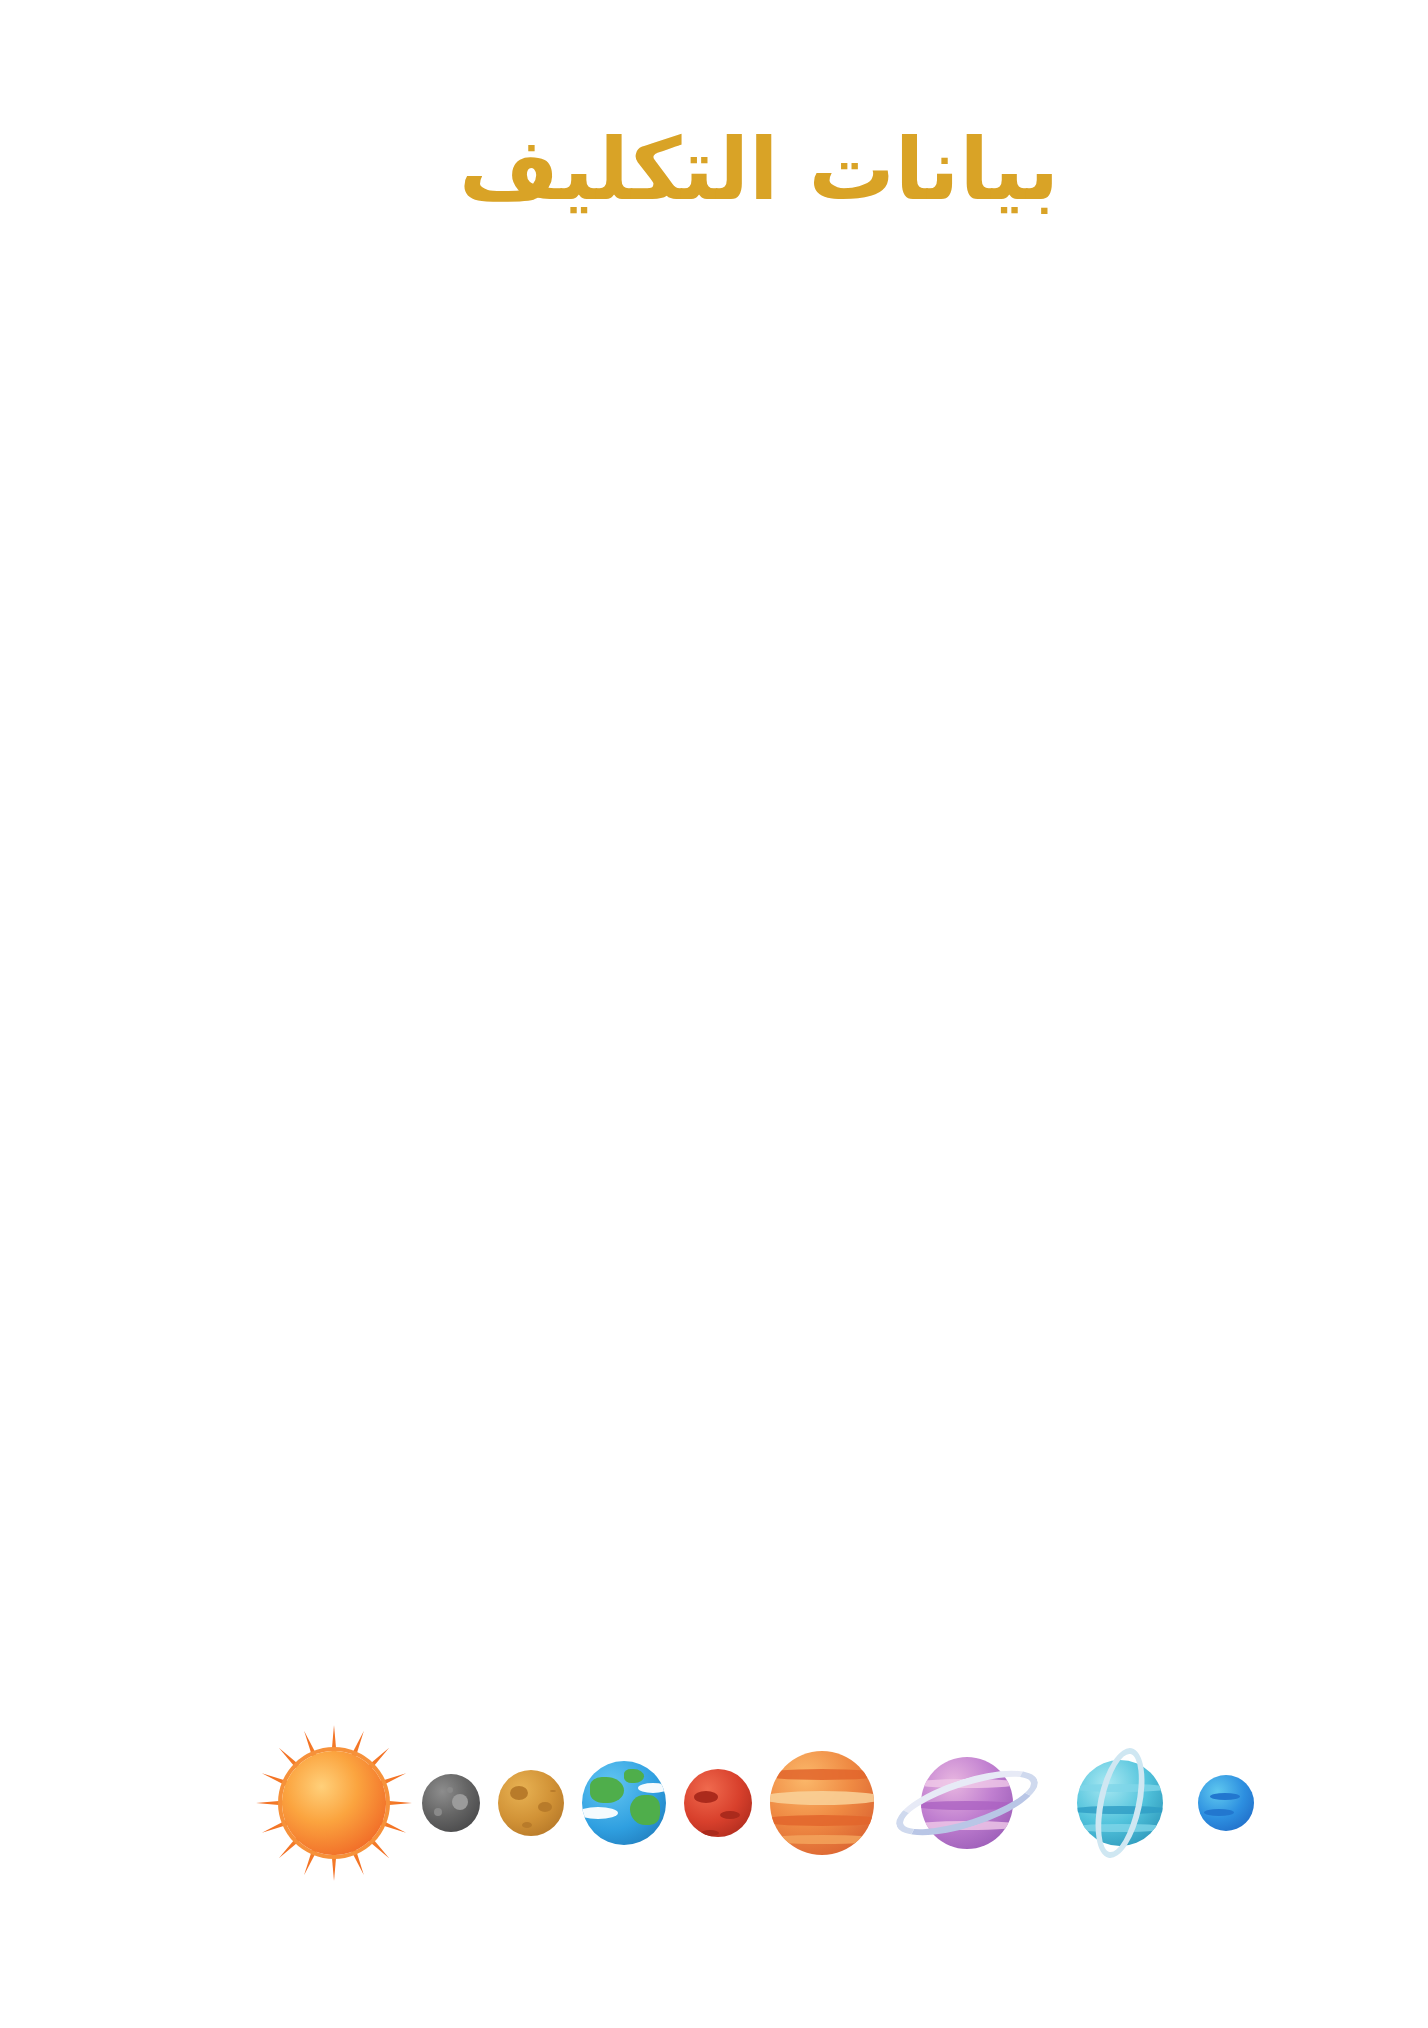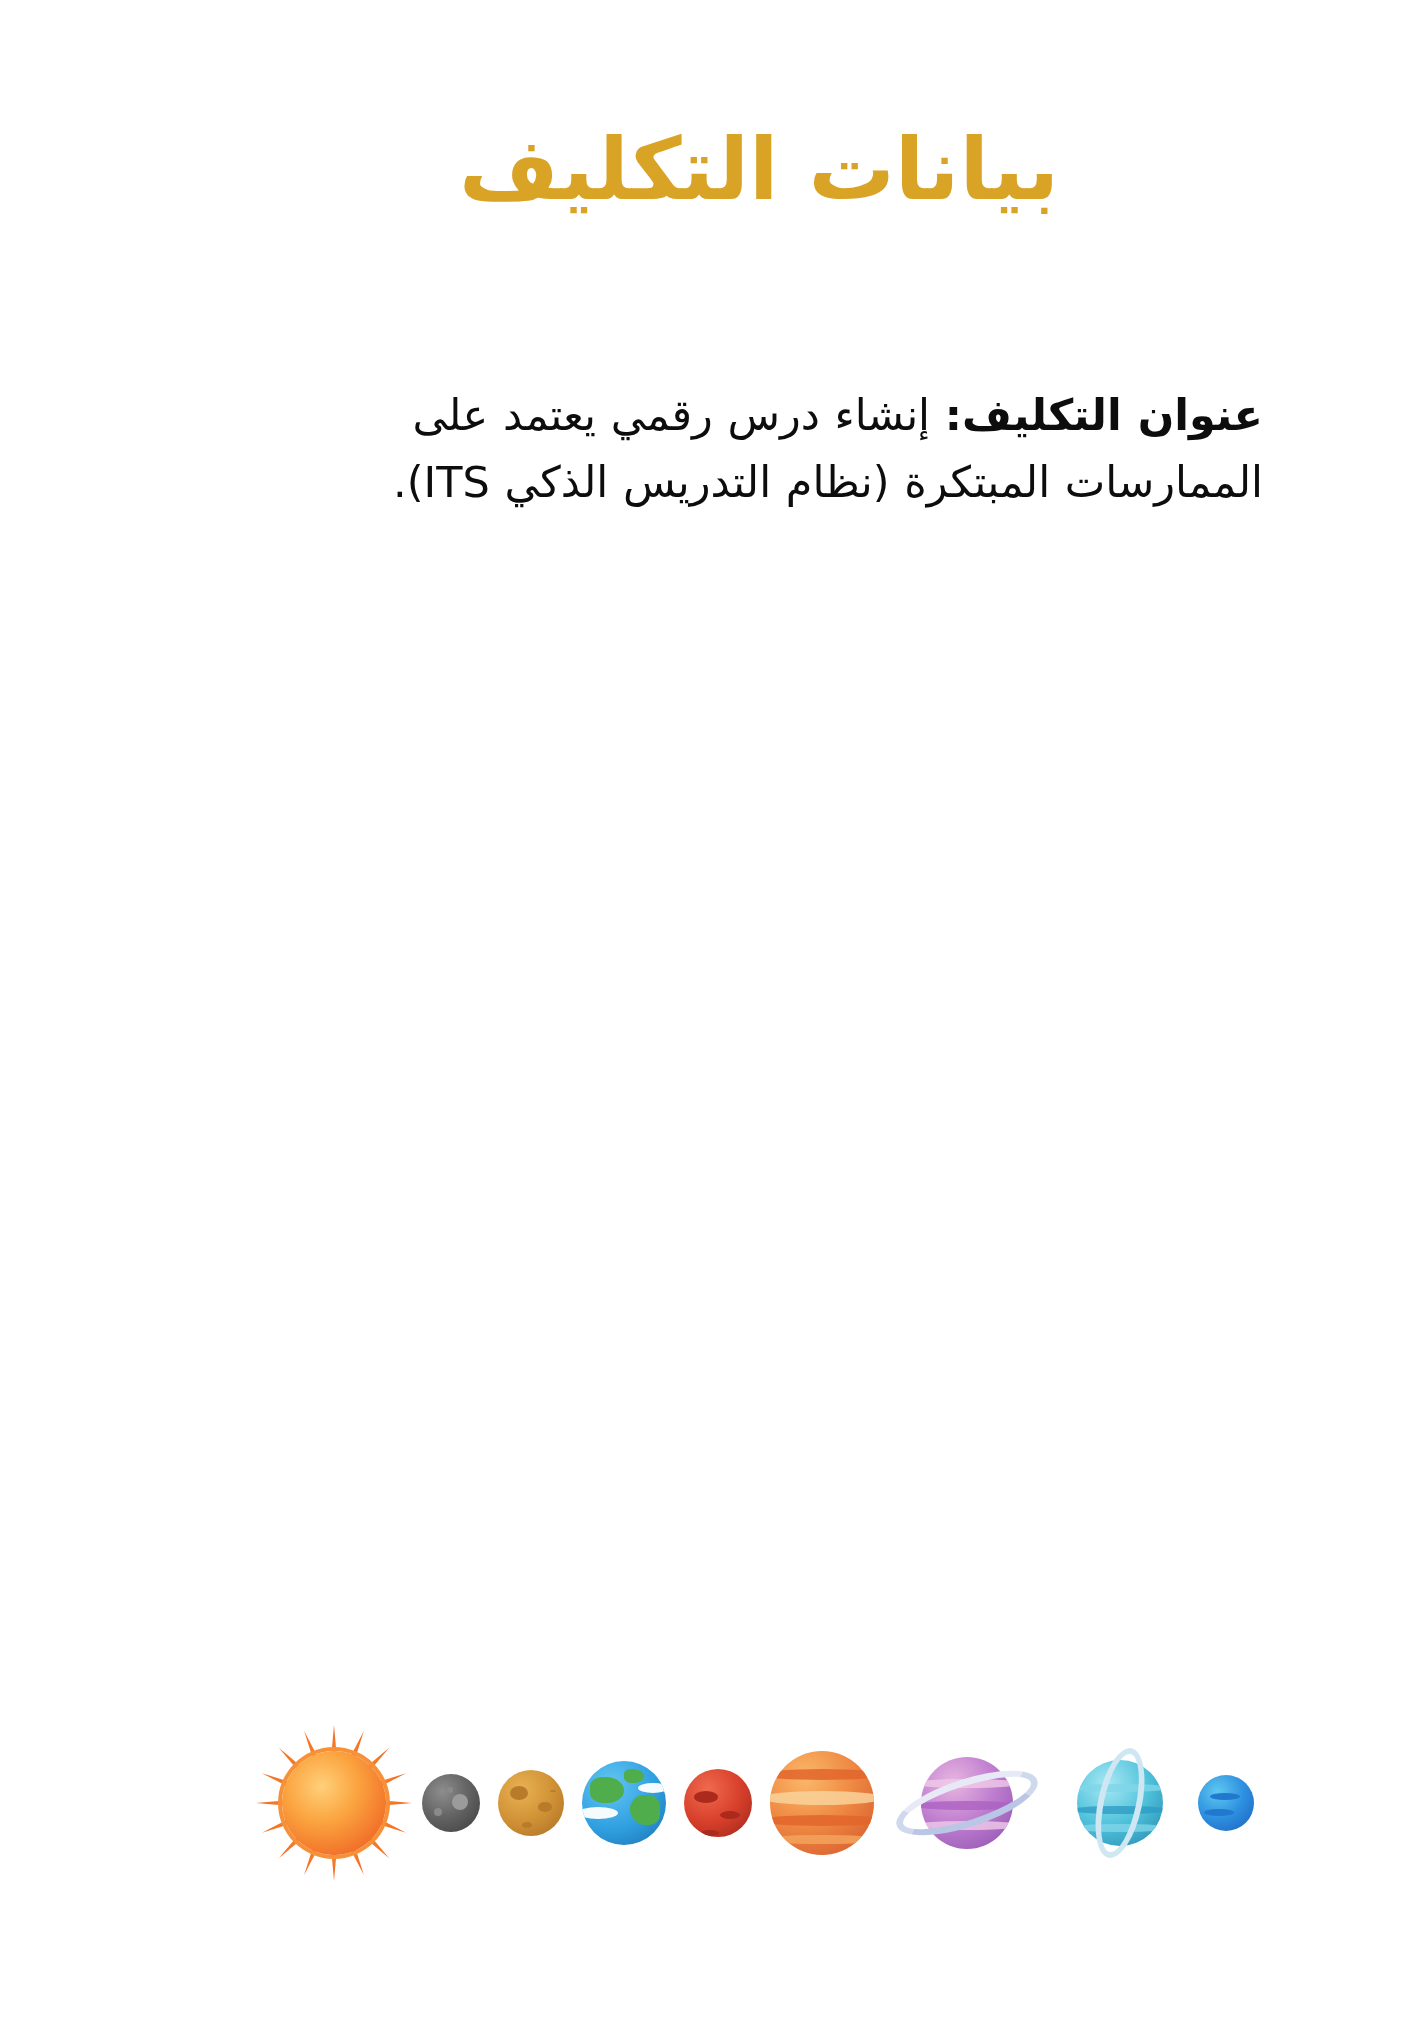--- a/index.html
+++ b/index.html
@@ -317,23 +317,20 @@
 </style>
 </head>
 <body>
 
 <div class="page">
 
   <h1 class="title">بيانات التكليف</h1>
 
   <div class="content">
 
-    <p class="para first">
-      <span class="lead">عنوان التكليف:</span><span> إنشاء درس رقمي يعتمد على الممارسات المبتكرة (نظام التدريس الذكي ITS).</span>
-    </p>
 
 
 
   </div>
 
   <div class="spacer"></div>
 
   <div class="solar">
 
     <div class="body-wrap">

